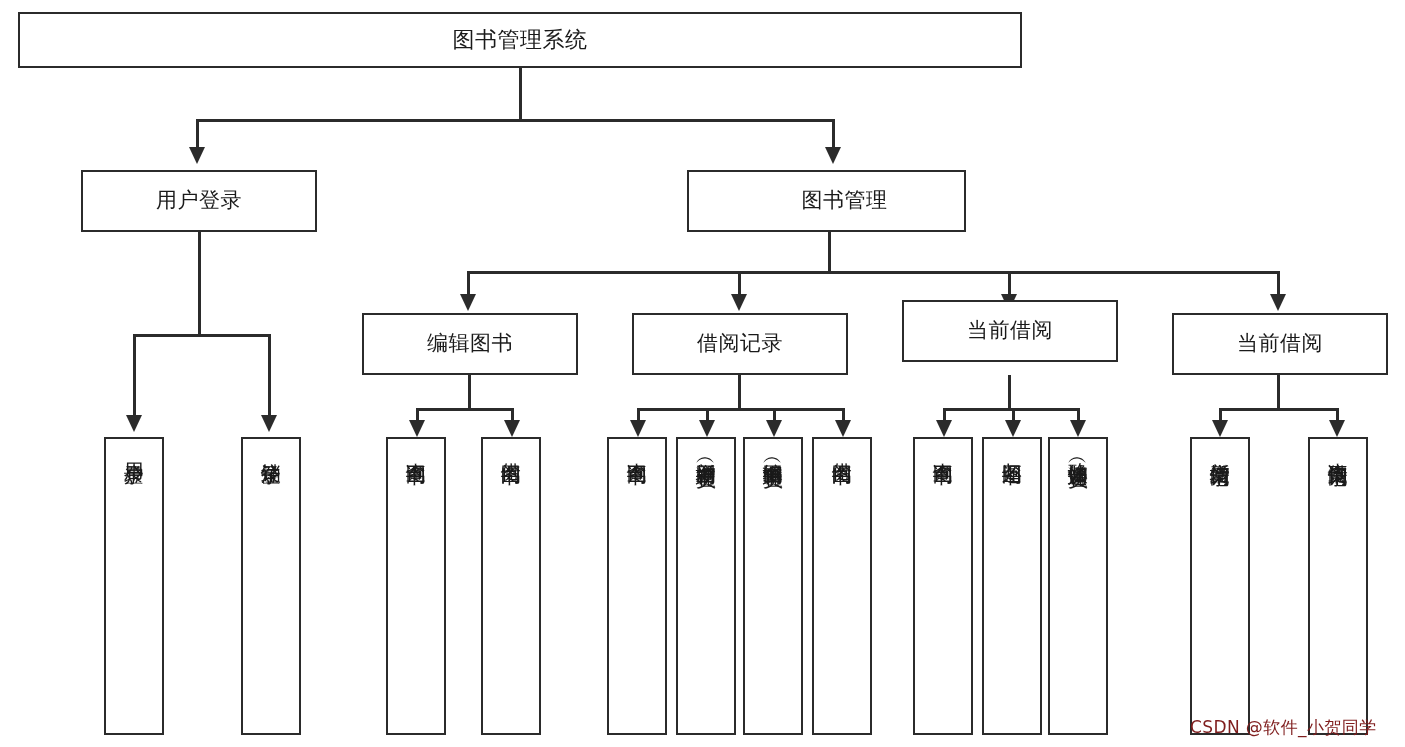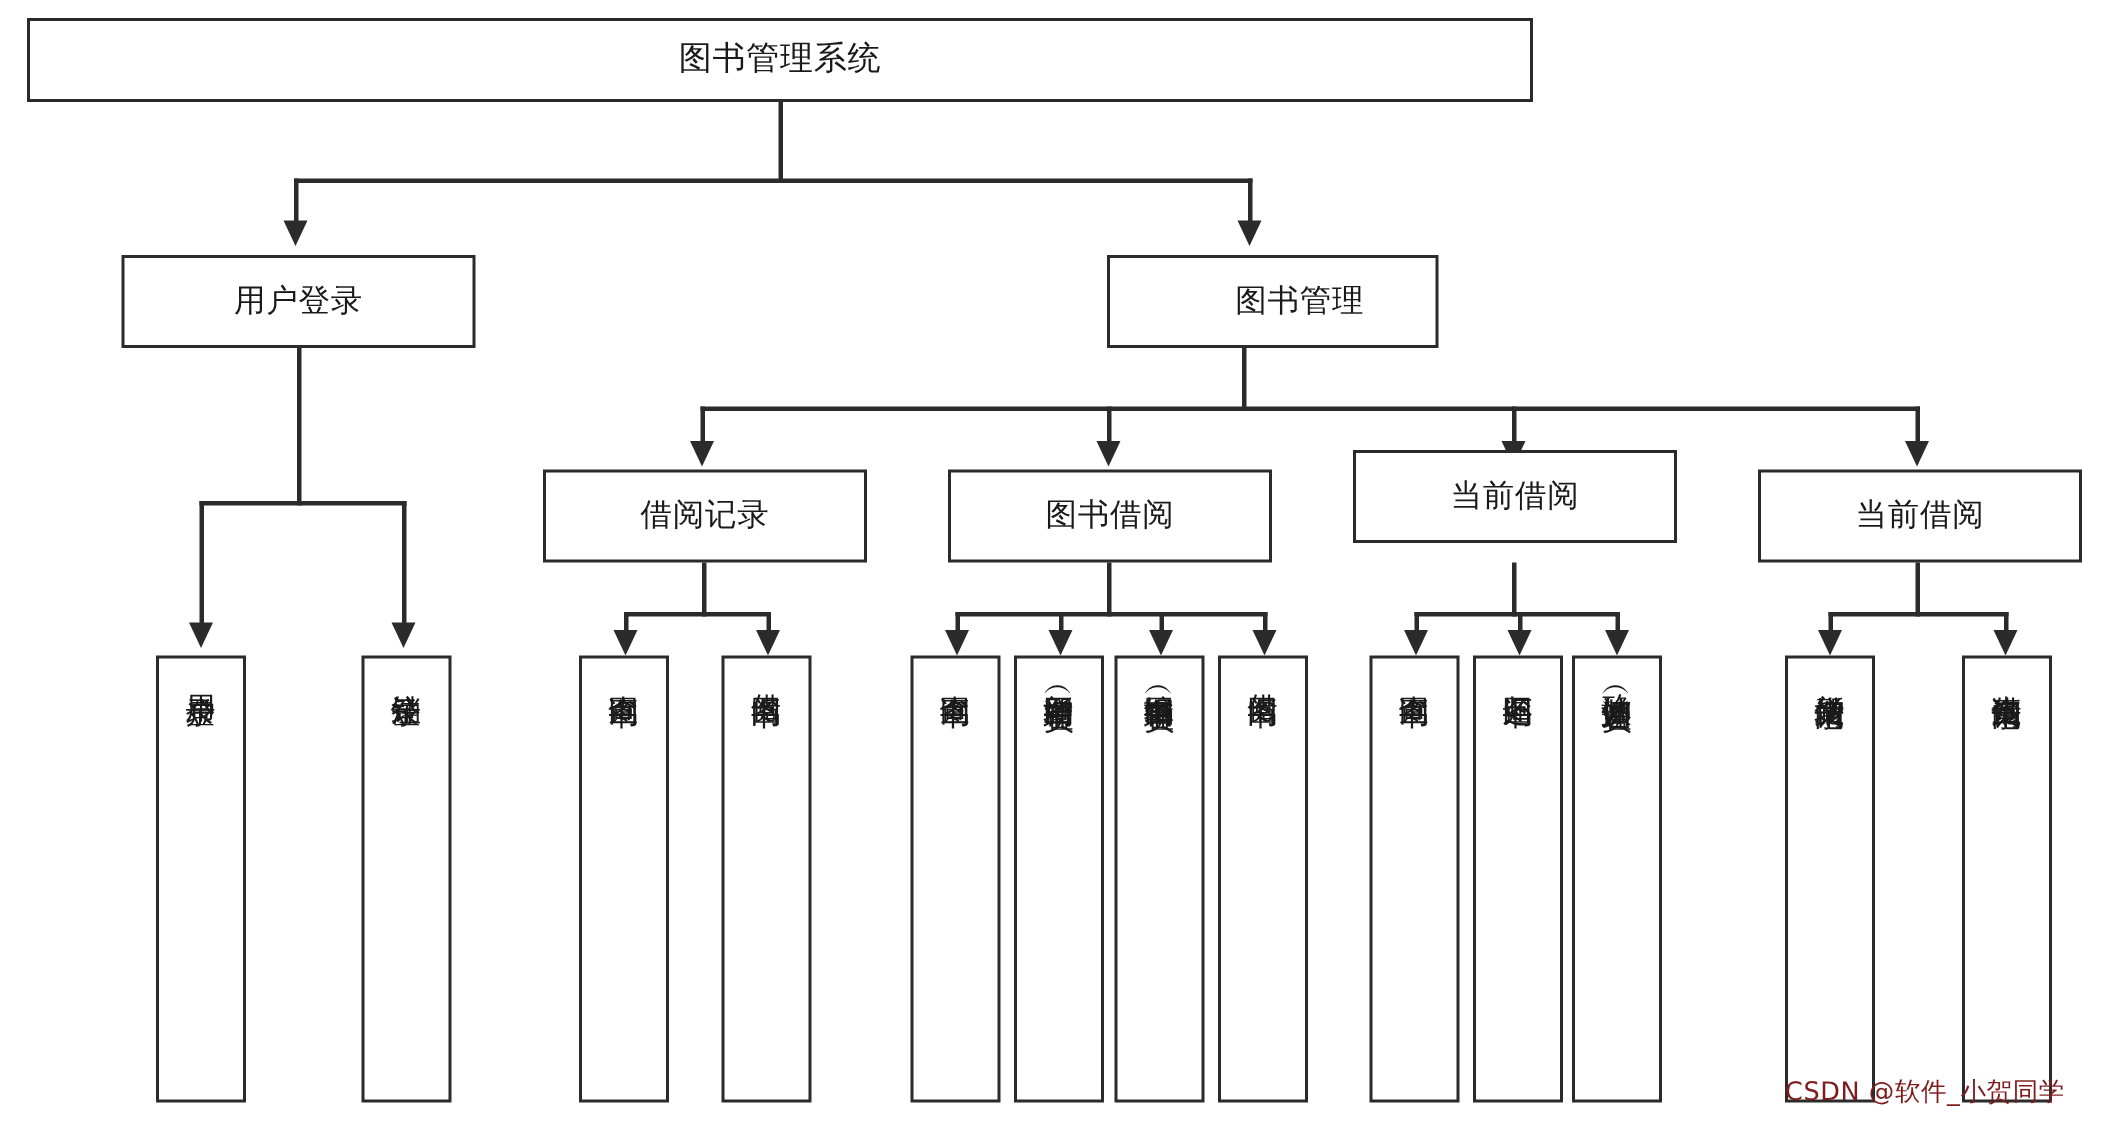--- a/index.html
+++ b/index.html
@@ -98,21 +98,21 @@
 
   <div class="conn v" style="left:196px; top:119px; width:3px; height:30px;"></div>
   <div class="arrow" style="left:189px; top:147px;"></div>
   <div class="conn v" style="left:832px; top:119px; width:3px; height:30px;"></div>
   <div class="arrow" style="left:825px; top:147px;"></div>
 
   <div class="node horizontal" style="left:81px; top:170px; width:236px; height:62px;">
     <span class="node-label">用户登录</span>
   </div>
 
-  <div class="node horizontal" style="left:738px; top:170px; width:221px; height:62px;padding-left:36px;">
+  <div class="node horizontal" style="left:687px; top:170px; width:279px; height:62px;padding-left:36px;">
     <span class="node-label">图书管理</span>
   </div>
 
   <div class="conn v" style="left:198px; top:232px; width:3px; height:105px;"></div>
   <div class="conn h" style="left:133px; top:334px; width:138px; height:3px;"></div>
   <div class="conn v" style="left:133px; top:334px; width:3px; height:83px;"></div>
   <div class="arrow" style="left:126px; top:415px;"></div>
   <div class="conn v" style="left:268px; top:334px; width:3px; height:83px;"></div>
   <div class="arrow" style="left:261px; top:415px;"></div>
 
@@ -125,24 +125,24 @@
   <div class="conn v" style="left:738px; top:271px; width:3px; height:25px;"></div>
   <div class="arrow" style="left:731px; top:294px;"></div>
 
   <div class="conn v" style="left:1008px; top:271px; width:3px; height:25px;"></div>
   <div class="arrow" style="left:1001px; top:294px;"></div>
 
   <div class="conn v" style="left:1277px; top:271px; width:3px; height:25px;"></div>
   <div class="arrow" style="left:1270px; top:294px;"></div>
 
   <div class="node horizontal" style="left:362px; top:313px; width:216px; height:62px;">
+    <span class="node-label">编辑图书</span>
+  </div>
+  <div class="node horizontal" style="left:632px; top:313px; width:216px; height:62px;">
     <span class="node-label">借阅记录</span>
-  </div>
-  <div class="node horizontal" style="left:632px; top:313px; width:216px; height:62px;">
-    <span class="node-label">图书借阅</span>
   </div>
   <div class="node horizontal" style="left:902px; top:300px; width:216px; height:62px;">
     <span class="node-label">当前借阅</span>
   </div>
   <div class="node horizontal" style="left:1172px; top:313px; width:216px; height:62px;">
     <span class="node-label">当前借阅</span>
   </div>
 
   <div class="conn v" style="left:468px; top:375px; width:3px; height:36px;"></div>
   <div class="conn h" style="left:416px; top:408px; width:98px; height:3px;"></div>

